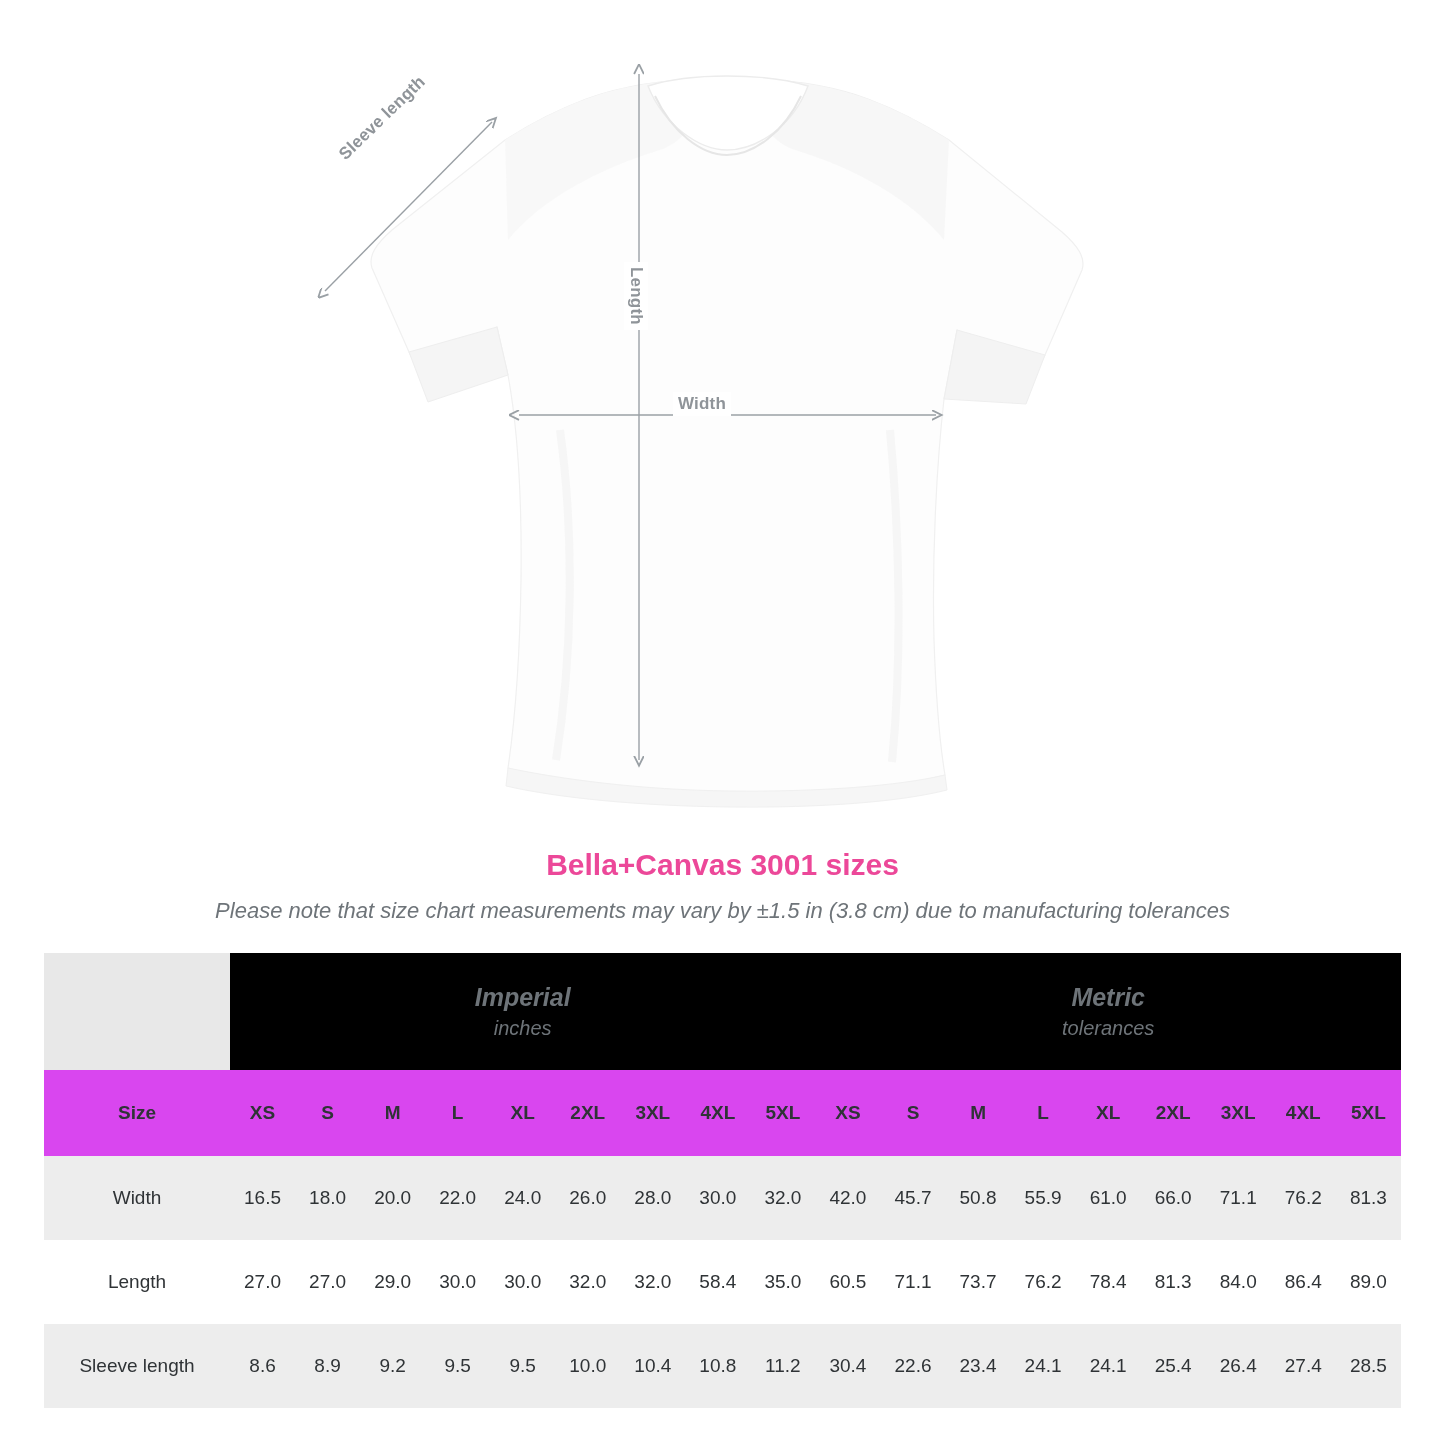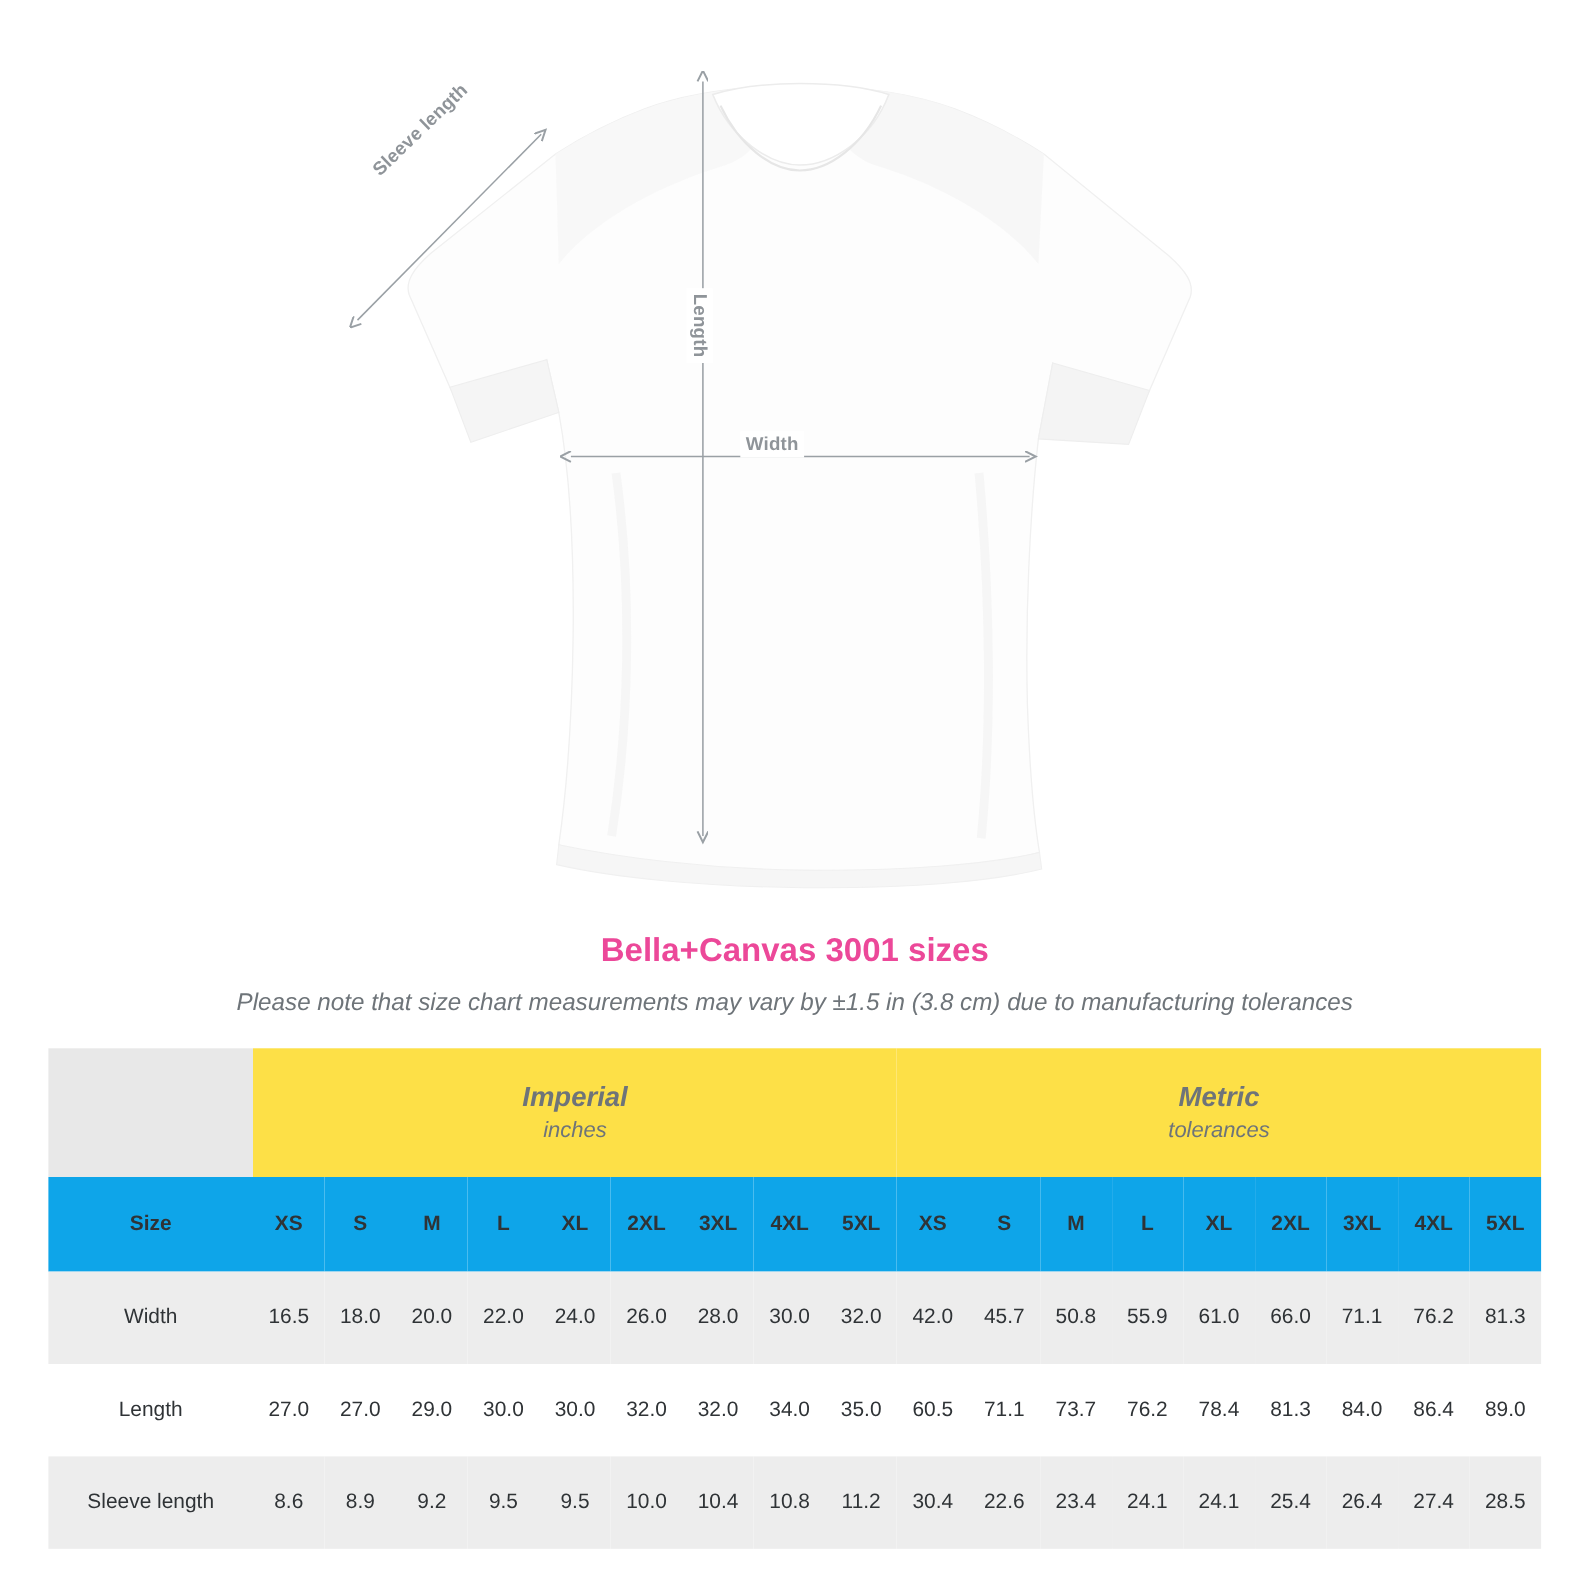--- a/index.html
+++ b/index.html
@@ -85,21 +85,21 @@
   table.size-table td,
   table.size-table th {
     border: 0;
     text-align: center;
     vertical-align: middle;
     font-weight: normal;
   }
   
   .unit-cell {
     height: 117px;
-    background: #fde047;
+    background: #000000;
   }
   .unit-name {
     font-size: 25px;
     font-style: italic;
     font-weight: bold;
     color: #6e7479;
     line-height: 1.15;
   }
   .unit-sub {
     font-size: 20px;
@@ -107,21 +107,21 @@
     color: #6e7479;
     margin-top: 6px;
   }
   .row-head-blank {
     background: #e8e8e8;
   }
 
   
   tr.r-size td {
     height: 86px;
-    background: #0ea5e9;
+    background: #d946ef;
     font-size: 19px;
     font-weight: bold;
     color: #2f3336;
   }
   tr.r-size td.rowlabel {
     font-size: 19px;
   }
 
   
   tr.r-data td {
@@ -282,21 +282,21 @@
 
       <tr class="r-data plain">
         <td class="rowlabel">Length</td>
         <td class="datacell">27.0</td>
         <td class="datacell">27.0</td>
         <td class="datacell">29.0</td>
         <td class="datacell">30.0</td>
         <td class="datacell">30.0</td>
         <td class="datacell">32.0</td>
         <td class="datacell">32.0</td>
-        <td class="datacell">34.0</td>
+        <td class="datacell">58.4</td>
         <td class="datacell">35.0</td>
         <td class="datacell">60.5</td>
         <td class="datacell">71.1</td>
         <td class="datacell">73.7</td>
         <td class="datacell">76.2</td>
         <td class="datacell">78.4</td>
         <td class="datacell">81.3</td>
         <td class="datacell">84.0</td>
         <td class="datacell">86.4</td>
         <td class="datacell">89.0</td>

